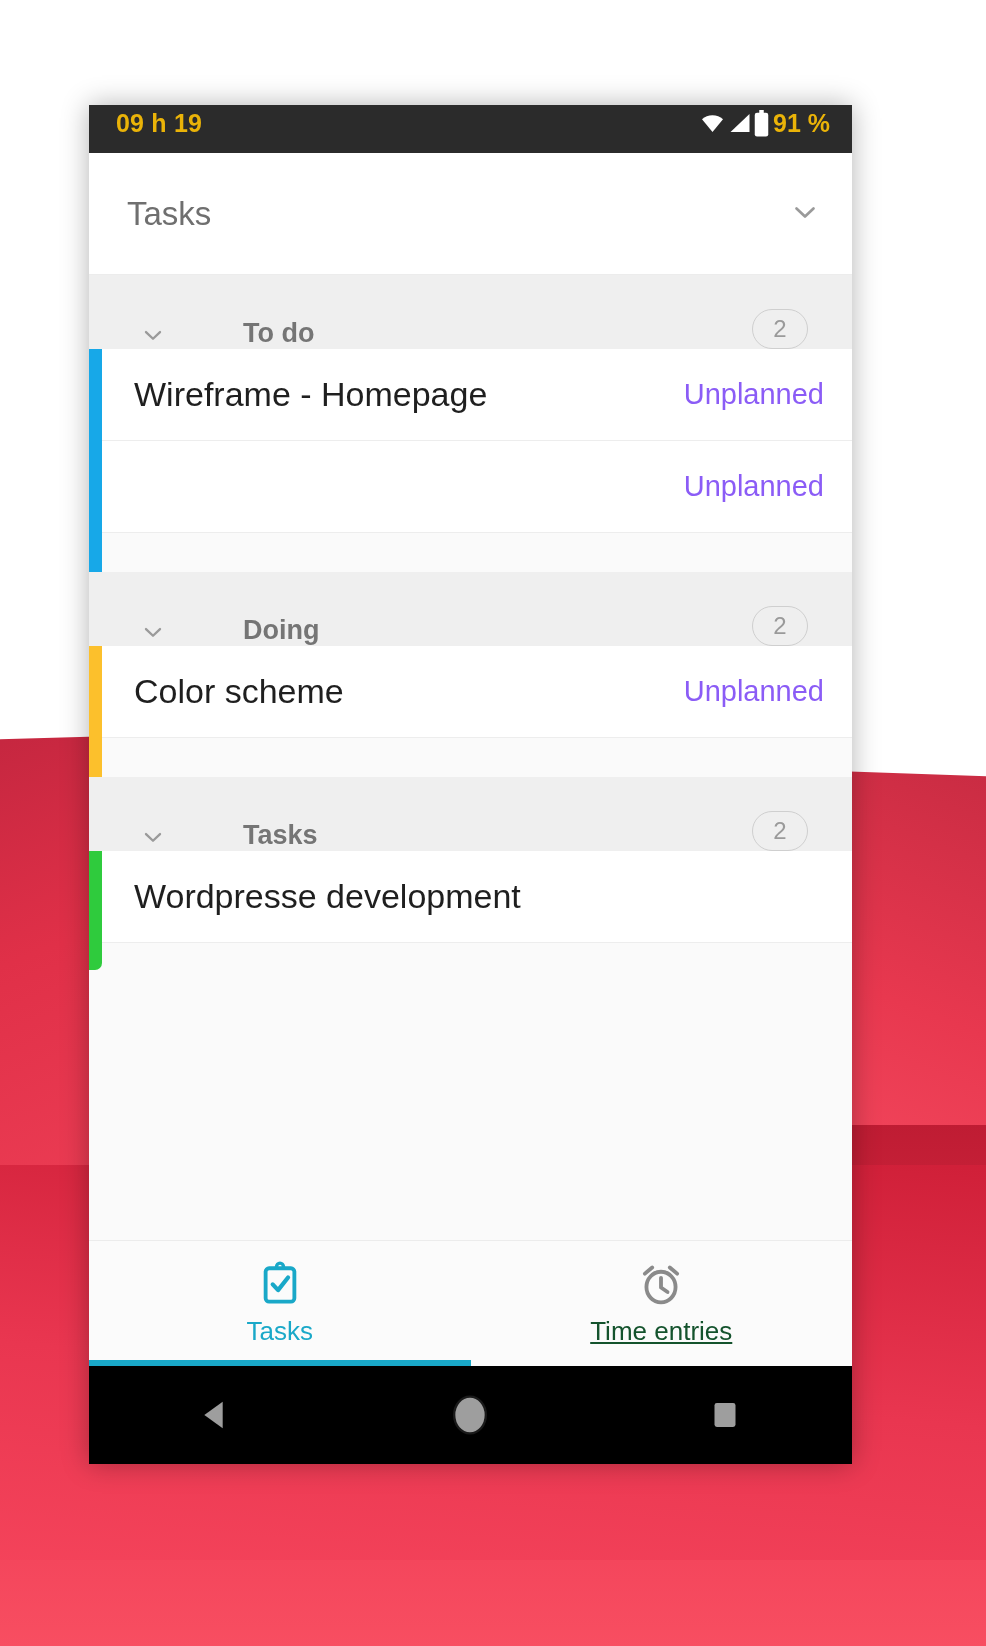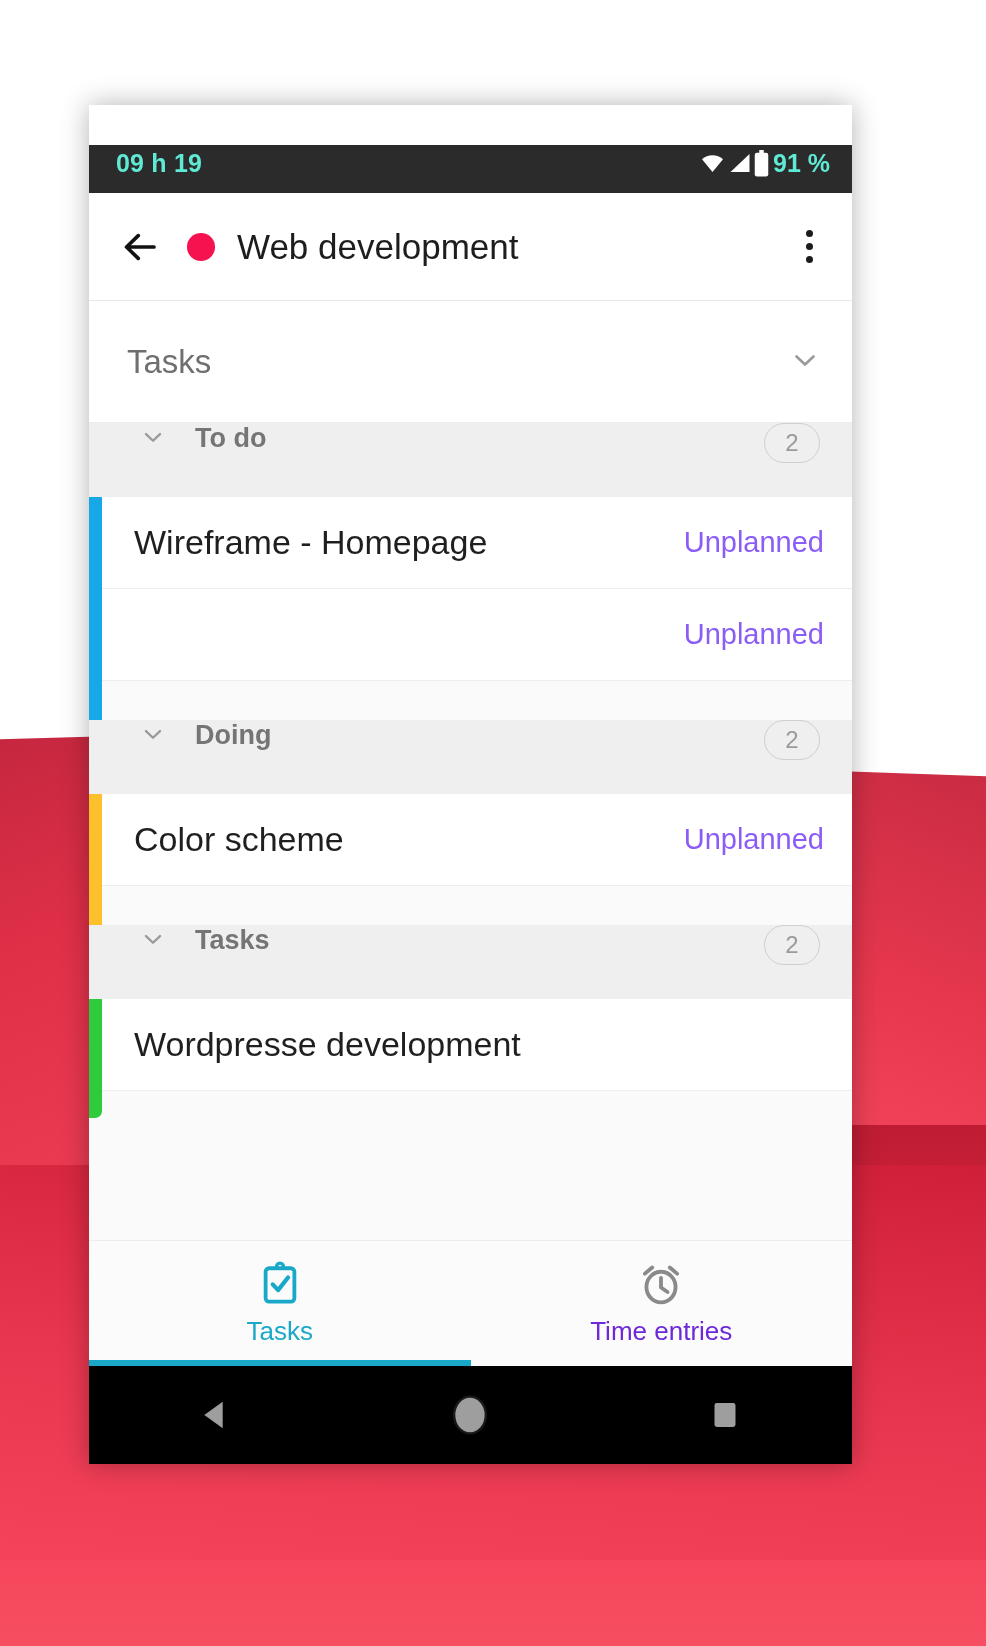--- a/index.html
+++ b/index.html
@@ -48,23 +48,23 @@
     left: 89px; top: 105px;
     width: 763px; height: 1359px;
     box-shadow: 0 0 26px rgba(0,0,0,0.30);
     background: #fff;
     display: flex; flex-direction: column;
     overflow: hidden;
   }
 
   
   #statusbar {
-    height: 48px; background: #2b2b2b; color: #5eead4;
+    height: 48px; background: #2b2b2b; color: #eab308;
     display: flex; align-items: center; justify-content: space-between;
-    padding: 0 22px 12px 27px; flex: 0 0 auto; margin-top: 40px;
+    padding: 0 22px 12px 27px; flex: 0 0 auto;
   }
   #clock { font-size: 25px; font-weight: 700; letter-spacing: 0.2px; }
   #sysicons { display: flex; align-items: center; }
   #battpct { font-size: 25px; font-weight: 700; margin-left: 3px; }
 
   
   #appbar {
     height: 108px; background: #fff; flex: 0 0 auto;
     display: flex; align-items: center; padding: 0 18px 0 24px;
     border-bottom: 1px solid #e8e8e8;
@@ -93,22 +93,23 @@
   
   #list { flex: 1 1 auto; background: #fafafa; overflow: hidden; position: relative; }
 
   .group { position: relative; }
   .group-bar {
     position: absolute; left: 0; top: 0; width: 13px;
     border-radius: 0 7px 7px 0;
   }
   .group-head {
     height: 74px; background: #efefef;
-    display: flex; align-items: flex-start; padding-left: 50px; padding-right: 32px;
+    display: flex; align-items: flex-end; padding-left: 50px; padding-right: 44px;
     position: relative;
+    gap: 48px;
   }
   .group-caret { margin-right: 28px; display: flex; }
   .group-title { font-size: 27px; font-weight: 700; color: #757575; }
   .group-count {
     margin-left: auto;
     min-width: 56px; height: 40px; border-radius: 20px;
     border: 1px solid #cfcfcf; color: #9a9a9a;
     font-size: 24px; display: flex; align-items: center; justify-content: center;
     padding: 0 14px;
   }
@@ -126,21 +127,21 @@
   #tabs {
     flex: 0 0 auto; height: 126px; background: #fbfbfb;
     display: flex; border-top: 1px solid #ececec; position: relative;
   }
   .tab {
     flex: 1 1 0; display: flex; flex-direction: column;
     align-items: center; justify-content: center; gap: 9px; position: relative;
   }
   .tab-label { font-size: 26px; }
   .tab.active .tab-label { color: #19a8c8; }
-  .tab.inactive .tab-label { color: #6d28d9; }
+  .tab.inactive .tab-label { color: #14532d; text-decoration: underline; }
   .tab-underline {
     position: absolute; left: 0; bottom: 0; height: 6px; width: 100%;
   }
 
   
   #navbar {
     flex: 0 0 auto; height: 98px; background: #000;
     display: flex; align-items: center; justify-content: space-around;
   }
   .nav-btn { width: 96px; height: 70px; display: flex; align-items: center; justify-content: center; }
@@ -169,34 +170,20 @@
         <path d="M22 3 L22 21 L3 21 Z" fill="#fff"></path>
       </svg>
       <svg width="17" height="27" viewBox="0 0 14 24">
         <rect x="5" y="0" width="4" height="3" fill="#fff"></rect>
         <rect x="1" y="2.5" width="12" height="21" rx="2" fill="#fff"></rect>
       </svg>
       <span id="battpct">91 %</span>
     </span>
   </div>
 
-  <div id="appbar">
-    <div id="backbtn">
-      <svg width="42" height="42" viewBox="0 0 24 24">
-        <path d="M20 12 H5 M11 5.5 L4.3 12 L11 18.5" fill="none" stroke="#121212" stroke-width="2.1" stroke-linecap="round" stroke-linejoin="round"></path>
-      </svg>
-    </div>
-    <span id="projdot" style="background: rgb(245, 18, 79);"></span>
-    <span id="apptitle">Web development</span>
-    <div id="overflow">
-      <i></i>
-      <i></i>
-      <i></i>
-    </div>
-  </div>
 
   <div id="filterbar">
     <span id="filterlabel">Tasks</span>
     <span id="filtercaret">
       <svg width="34" height="34" viewBox="0 0 24 24">
         <path d="M6 9.5 L12 15.2 L18 9.5" fill="none" stroke="#9a9a9a" stroke-width="1.9" stroke-linecap="round" stroke-linejoin="round"></path>
       </svg>
     </span>
   </div>
 

